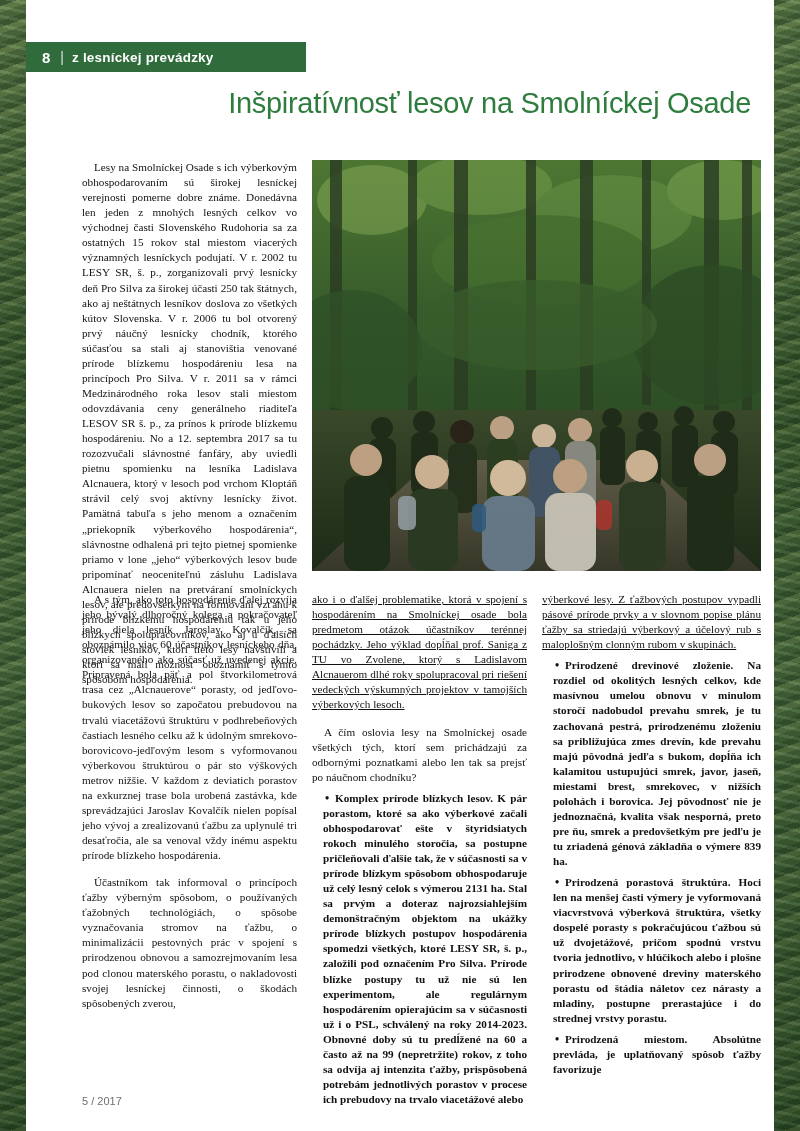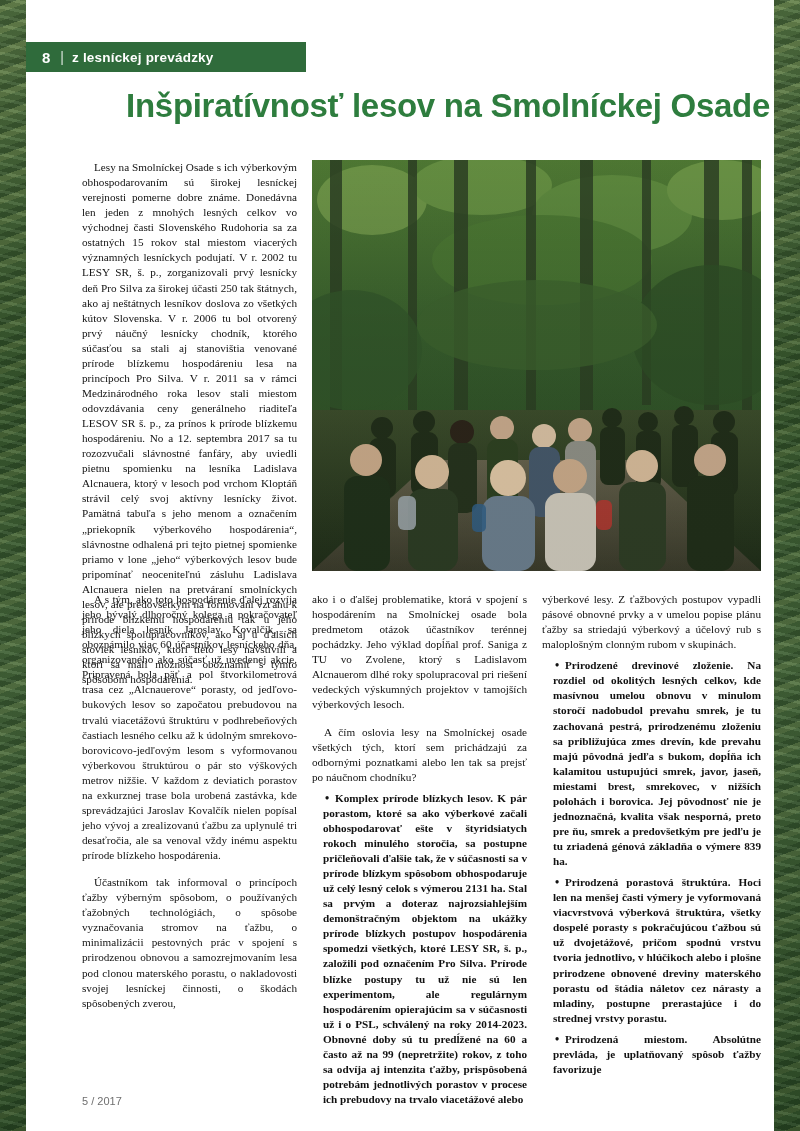--- a/index.html
+++ b/index.html
@@ -69,44 +69,44 @@
   .runhead .sect {
     font-family: "Liberation Sans", sans-serif;
     font-weight: bold;
     font-size: 13.5px;
     letter-spacing: 0.2px;
   }
   
   .title {
     position: absolute;
     left: 30px;
-    right: 4px;
+    right: 23px;
     top: 88px;
     text-align: right;
     font-family: "Liberation Sans", sans-serif;
-    font-weight: bold;
-    font-size: 33px;
+    font-weight: normal;
+    font-size: 29px;
     line-height: 1.1;
     color: #2e7d3e;
     letter-spacing: -0.3px;
   }
   
   .col {
     position: absolute;
     font-size: 11.2px;
     line-height: 1.345;
     text-align: justify;
     color: #111111;
     hyphens: auto;
   }
   .col p {
     margin: 0;
     text-indent: 12px;
   }
-  .col p.noind { text-indent: 0; }
+  .col p.noind { text-indent: 0; text-decoration: underline; }
   .col p + p { margin-top: 12px; }
   .bullet {
     position: relative;
     padding-left: 11px;
     text-indent: 0;
     margin-top: 6px !important;
     font-weight: bold;
   }
   .bullet::before {
     content: "•";
@@ -284,21 +284,21 @@
       <p>Účastníkom tak informoval o princípoch ťažby výberným spôsobom, o používaných ťažobných technológiách, o spôsobe vyznačovania stromov na ťažbu, o minimalizácii pestovných prác v spojení s prirodzenou obnovou a samozrejmovaním lesa pod clonou materského porastu, o nakladovosti svojej lesníckej činnosti, o škodách spôsobených zverou,</p>
     </div>
 
     <div class="col" id="col-mid">
       <p class="noind">ako i o ďalšej problematike, ktorá v spojení s hospodárením na Smolníckej osade bola predmetom otázok účastníkov terénnej pochádzky. Jeho výklad dopĺňal prof. Saniga z TU vo Zvolene, ktorý s Ladislavom Alcnauerom dlhé roky spolupracoval pri riešení vedeckých výskumných projektov v tamojších výberkových lesoch.</p>
       <p>A čím oslovia lesy na Smolníckej osade všetkých tých, ktorí sem prichádzajú za odbornými poznatkami alebo len tak sa prejsť po náučnom chodníku?</p>
       <p class="bullet">Komplex prírode blízkych lesov. K pár porastom, ktoré sa ako výberkové začali obhospodarovať ešte v štyridsiatych rokoch minulého storočia, sa postupne pričleňovali ďalšie tak, že v súčasnosti sa v prírode blízkym spôsobom obhospodaruje už celý lesný celok s výmerou 2131 ha. Stal sa prvým a doteraz najrozsiahlejším demonštračným objektom na ukážky prírode blízkych postupov hospodárenia spomedzi všetkých, ktoré LESY SR, š. p., založili pod označením Pro Silva. Prírode blízke postupy tu už nie sú len experimentom, ale regulárnym hospodárením opierajúcim sa v súčasnosti už i o PSL, schválený na roky 2014-2023. Obnovné doby sú tu predĺžené na 60 a často až na 99 (nepretržite) rokov, z toho sa odvíja aj intenzita ťažby, prispôsobená potrebám jednotlivých porastov v procese ich prebudovy na trvalo viacetážové alebo</p>
     </div>
 
     <div class="col" id="col-right">
-      <p class="noind">výberkové lesy. Z ťažbových postupov vypadli pásové obnovné prvky a v umelou popise plánu ťažby sa striedajú výberkový a účelový rub s maloplošným clonným rubom v skupinách.</p>
+      <p class="noind">výberkové lesy. Z ťažbových postupov vypadli pásové prírode prvky a v slovnom popise plánu ťažby sa striedajú výberkový a účelový rub s maloplošným clonným rubom v skupinách.</p>
       <p class="bullet">Prirodzené drevinové zloženie. Na rozdiel od okolitých lesných celkov, kde masívnou umelou obnovu v minulom storočí nadobudol prevahu smrek, je tu zachovaná pestrá, prirodzenému zloženiu sa približujúca zmes drevín, kde prevahu majú pôvodná jedľa s bukom, dopĺňa ich kalamitou ustupujúci smrek, javor, jaseň, miestami brest, smrekovec, v nižších polohách i borovica. Jej pôvodnosť nie je jednoznačná, kvalita však nesporná, preto pre ňu, smrek a predovšetkým pre jedľu je tu zriadená génová základňa o výmere 839 ha.</p>
       <p class="bullet">Prirodzená porastová štruktúra. Hoci len na menšej časti výmery je vyformovaná viacvrstvová výberková štruktúra, všetky dospelé porasty s pokračujúcou ťažbou sú už dvojetážové, pričom spodnú vrstvu tvoria jednotlivo, v hlúčikoch alebo i plošne prirodzene obnovené dreviny materského porastu od štádia náletov cez nárasty a mladiny, postupne prerastajúce i do strednej vrstvy porastu.</p>
       <p class="bullet">Prirodzená miestom. Absolútne prevláda, je uplatňovaný spôsob ťažby favorizuje</p>
     </div>
 
     <div class="footer">5 / 2017</div>
 
   </div>
 </div>
 

